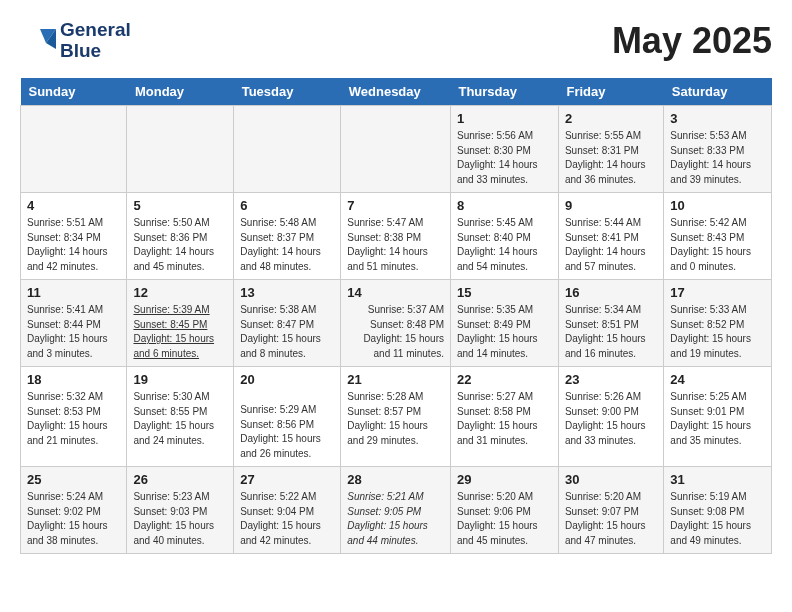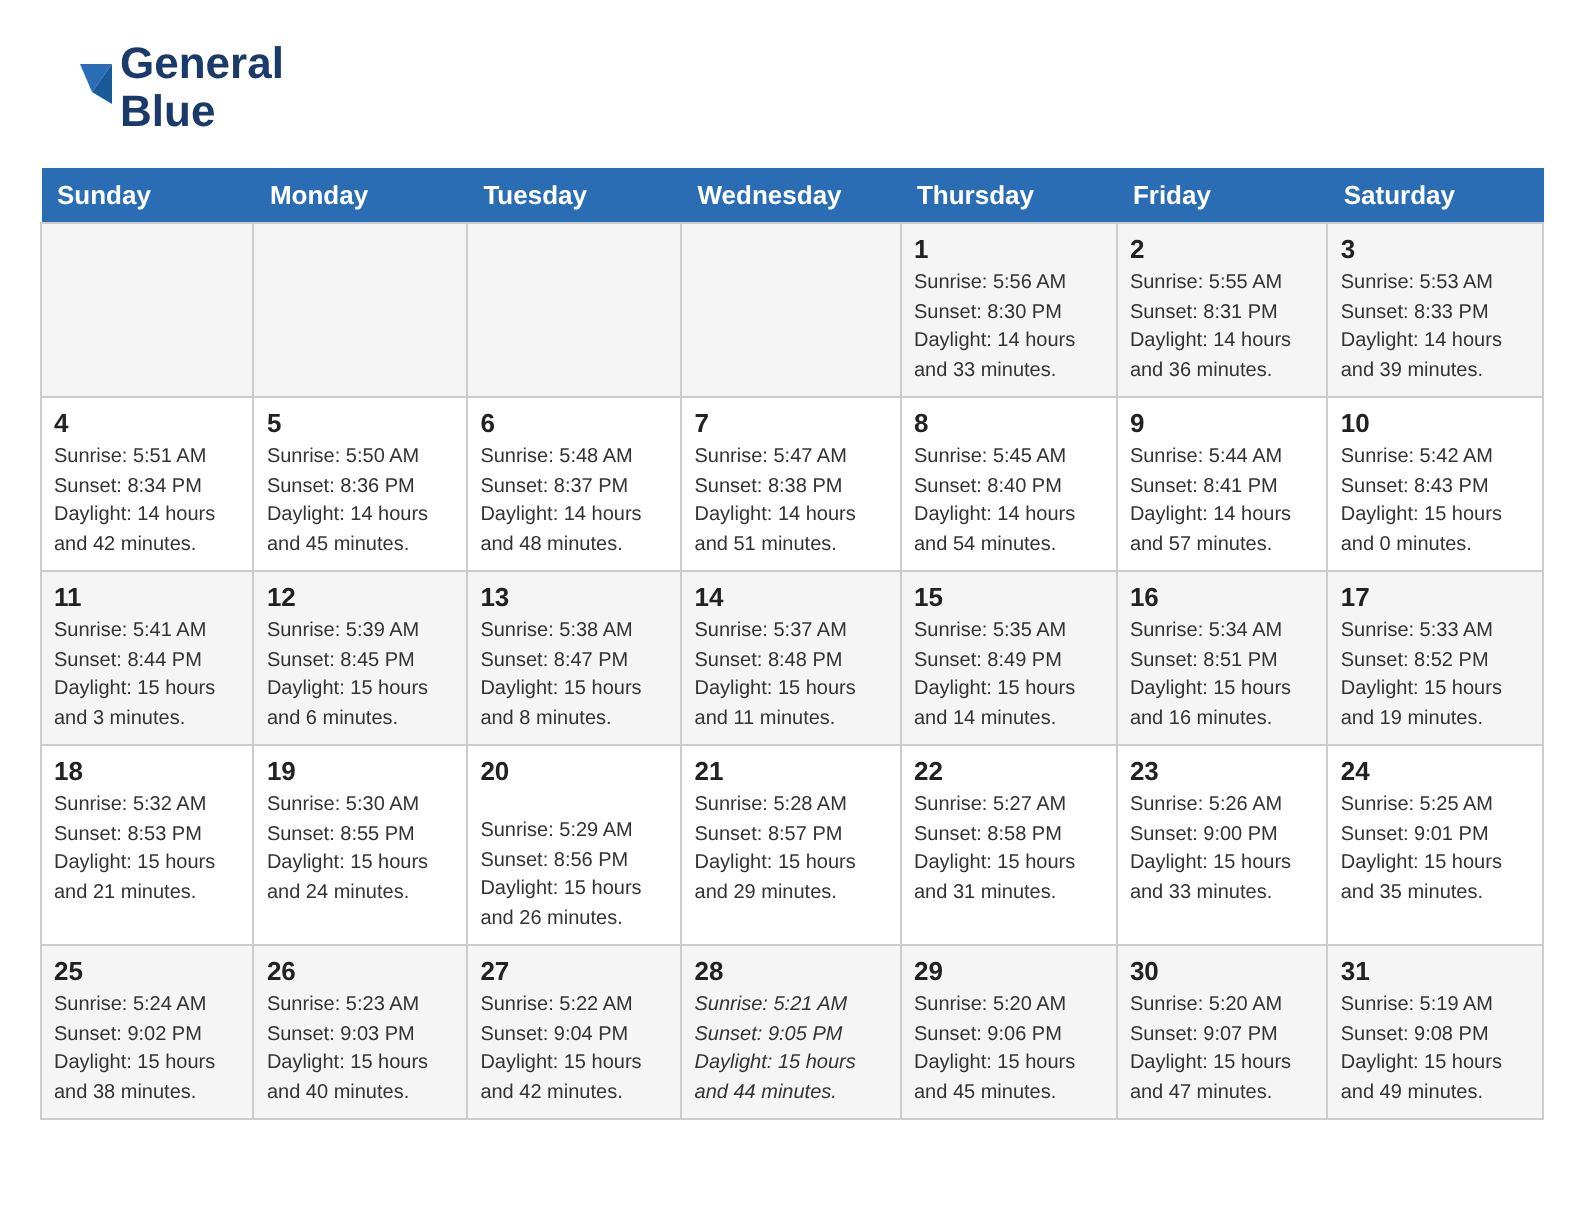--- a/index.html
+++ b/index.html
@@ -16,21 +16,21 @@
       align-items: flex-start;
       margin-bottom: 16px;
     }
     .logo {
       display: flex;
       align-items: center;
     }
     .logo-text {
       display: flex;
       flex-direction: column;
-      font-size: 22px;
+      font-size: 19px;
       font-weight: bold;
       color: #1a3a6b;
       line-height: 1.1;
     }
     .logo-icon {
       width: 36px;
       height: 36px;
       margin-right: 4px;
     }
     .title-block {
@@ -94,20 +94,21 @@
       <rect x="0" y="0" width="36" height="36" fill="white"></rect>
       <polygon points="20,6 36,6 26,20" fill="#2a6db5"></polygon>
       <polygon points="26,20 36,6 36,26" fill="#1a5a9a"></polygon>
     </svg>
     <div class="logo-text">
       <span>General</span>
       <span>Blue</span>
     </div>
   </div>
   <div class="title-block">
+    <div class="month-year">May 2025</div>
   </div>
 </div>
 
 <table>
   <thead>
     <tr>
     <th>Sunday</th>
         <th>Monday</th>
         <th>Tuesday</th>
         <th>Wednesday</th>
@@ -198,35 +199,35 @@
       <tr>
         <td>
           <span class="day-num">11</span>
           <div class="day-info" style="white-space: pre-line;">Sunrise: 5:41 AM
 Sunset: 8:44 PM
 Daylight: 15 hours
 and 3 minutes.</div>
         </td>
         <td>
           <span class="day-num">12</span>
-          <div class="day-info" style="white-space: pre-line;">Sunrise: 5:39 AM
+          <div class="day-info" style="white-space: pre-line; text-decoration: underline;">Sunrise: 5:39 AM
 Sunset: 8:45 PM
 Daylight: 15 hours
 and 6 minutes.</div>
         </td>
         <td>
           <span class="day-num">13</span>
           <div class="day-info" style="white-space: pre-line;">Sunrise: 5:38 AM
 Sunset: 8:47 PM
 Daylight: 15 hours
 and 8 minutes.</div>
         </td>
         <td>
           <span class="day-num">14</span>
-          <div class="day-info" style="white-space: pre-line;">Sunrise: 5:37 AM
+          <div class="day-info" style="white-space: pre-line; text-align: right;">Sunrise: 5:37 AM
 Sunset: 8:48 PM
 Daylight: 15 hours
 and 11 minutes.</div>
         </td>
         <td>
           <span class="day-num">15</span>
           <div class="day-info" style="white-space: pre-line;">Sunrise: 5:35 AM
 Sunset: 8:49 PM
 Daylight: 15 hours
 and 14 minutes.</div>

